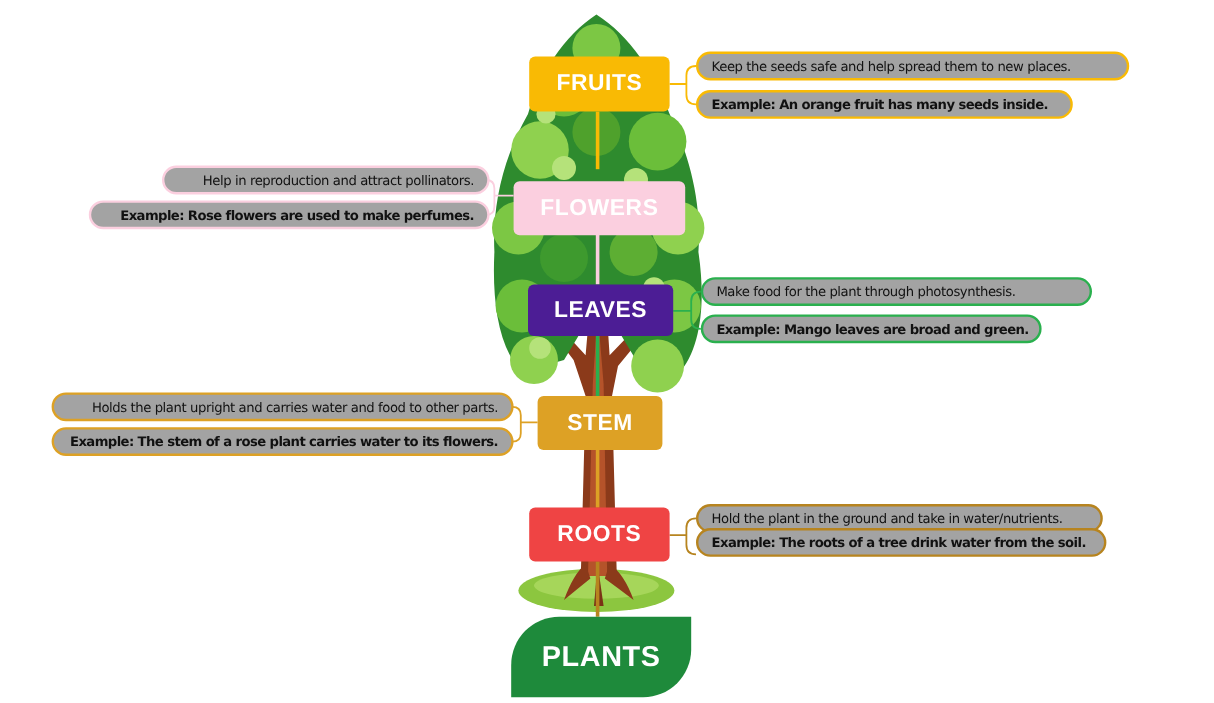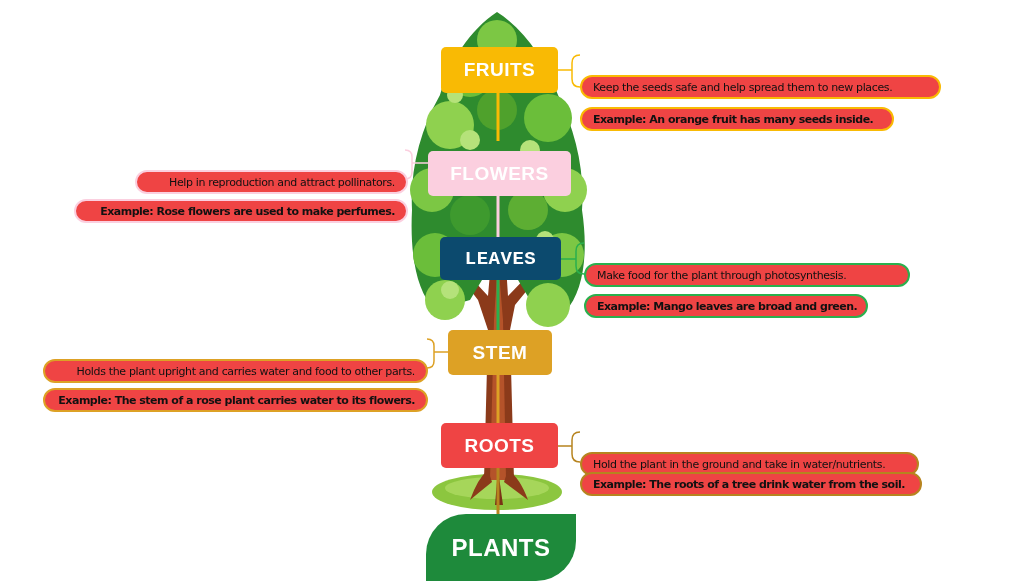--- a/index.html
+++ b/index.html
@@ -19,25 +19,24 @@
     .n-flowers { left: 428px; top: 151px; width: 143px; height: 45px; font-size: 19px; }
     .n-leaves  { left: 440px; top: 237px; width: 121px; height: 43px; font-size: 19px; }
     .n-stem    { left: 448px; top: 330px; width: 104px; height: 45px; font-size: 19px; }
     .n-roots   { left: 441px; top: 423px; width: 117px; height: 45px; font-size: 19px; }
     .n-plants  {
       left: 426px; top: 514px; width: 150px; height: 67px; font-size: 24px;
       border-radius: 40px 0 40px 0;
     }
     .pill {
       position: absolute; box-sizing: border-box; height: 24px;
-      border: 2px solid; border-radius: 12px; background: #ef4444;
+      border: 2px solid; border-radius: 12px; background: #a3a3a3;
       font-family: "DejaVu Sans", sans-serif; font-size: 11px; color: #111111;
       display: flex; align-items: center; padding: 0 11px; white-space: nowrap;
       letter-spacing: -0.35px;
-      margin-top: 32px;
     }
     .pill.bold { font-weight: bold; letter-spacing: -0.5px; }
     .left .pill, .pill.right-align { justify-content: flex-end; }
     .conn { position: absolute; }
   </style>
 </head>
 <body>
 
 <svg id="tree-art" viewBox="0 0 1012 586">
 
@@ -94,21 +93,21 @@
 
   <path d="M558 446 L572 446 M580 432 Q572 432 572 440 L572 454 Q572 462 580 462" fill="none" stroke="#B7841F" stroke-width="1.5"></path>
 </svg>
 
 <div class="node n-fruits" style="background:#F9BA04;">
   <span>FRUITS</span>
 </div>
 <div class="node n-flowers" style="background:#FBCFDF;">
   <span>FLOWERS</span>
 </div>
-<div class="node n-leaves" style="background:#0c4a6e;font-family:Liberation Mono, monospace;">
+<div class="node n-leaves" style="background:#4c1d95;">
   <span>LEAVES</span>
 </div>
 <div class="node n-stem" style="background:#DDA125;">
   <span>STEM</span>
 </div>
 <div class="node n-roots" style="background:#ef4444;">
   <span>ROOTS</span>
 </div>
 <div class="node n-plants" style="background:#1E8A3B;">
   <span>PLANTS</span>

